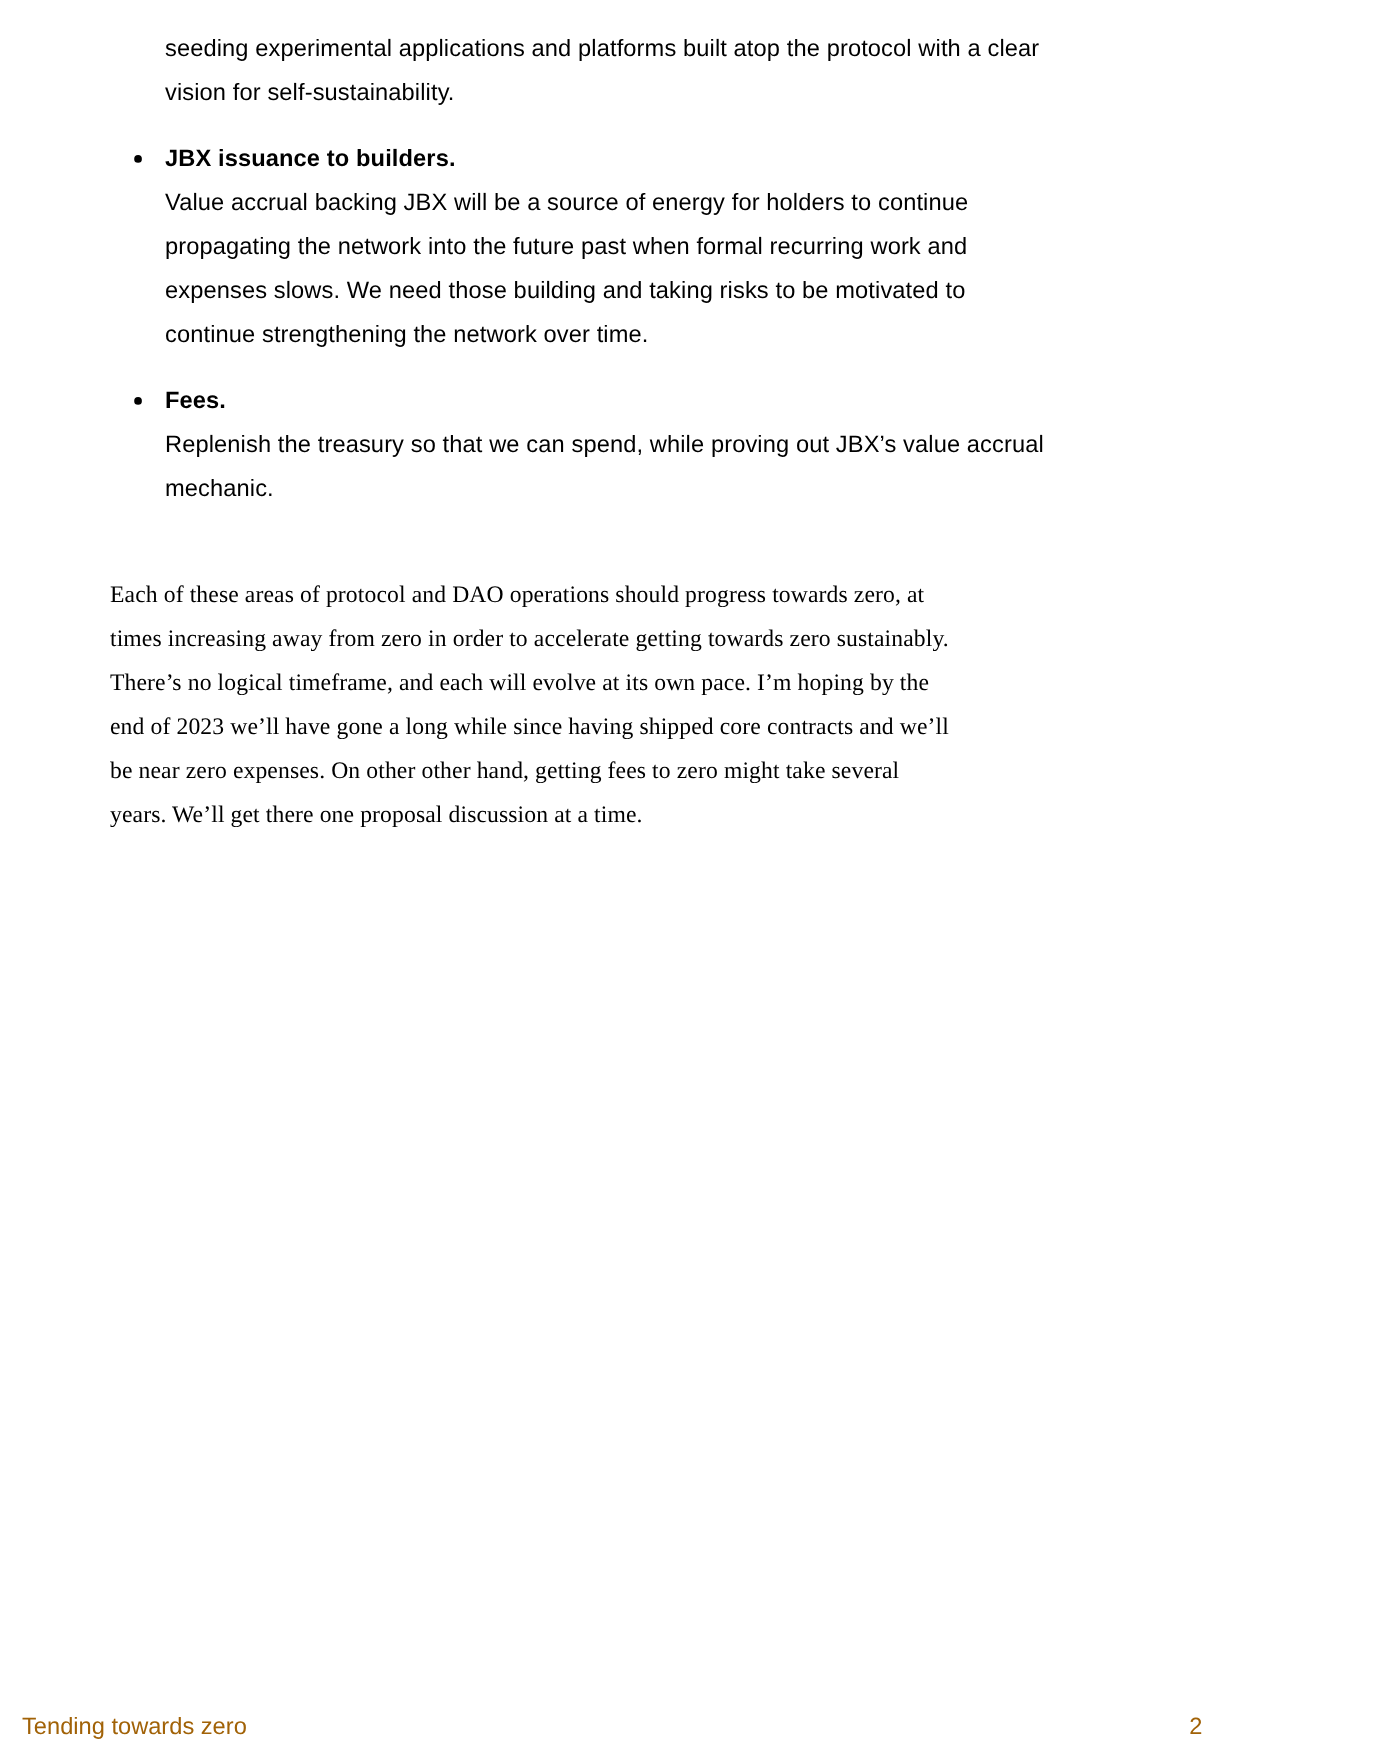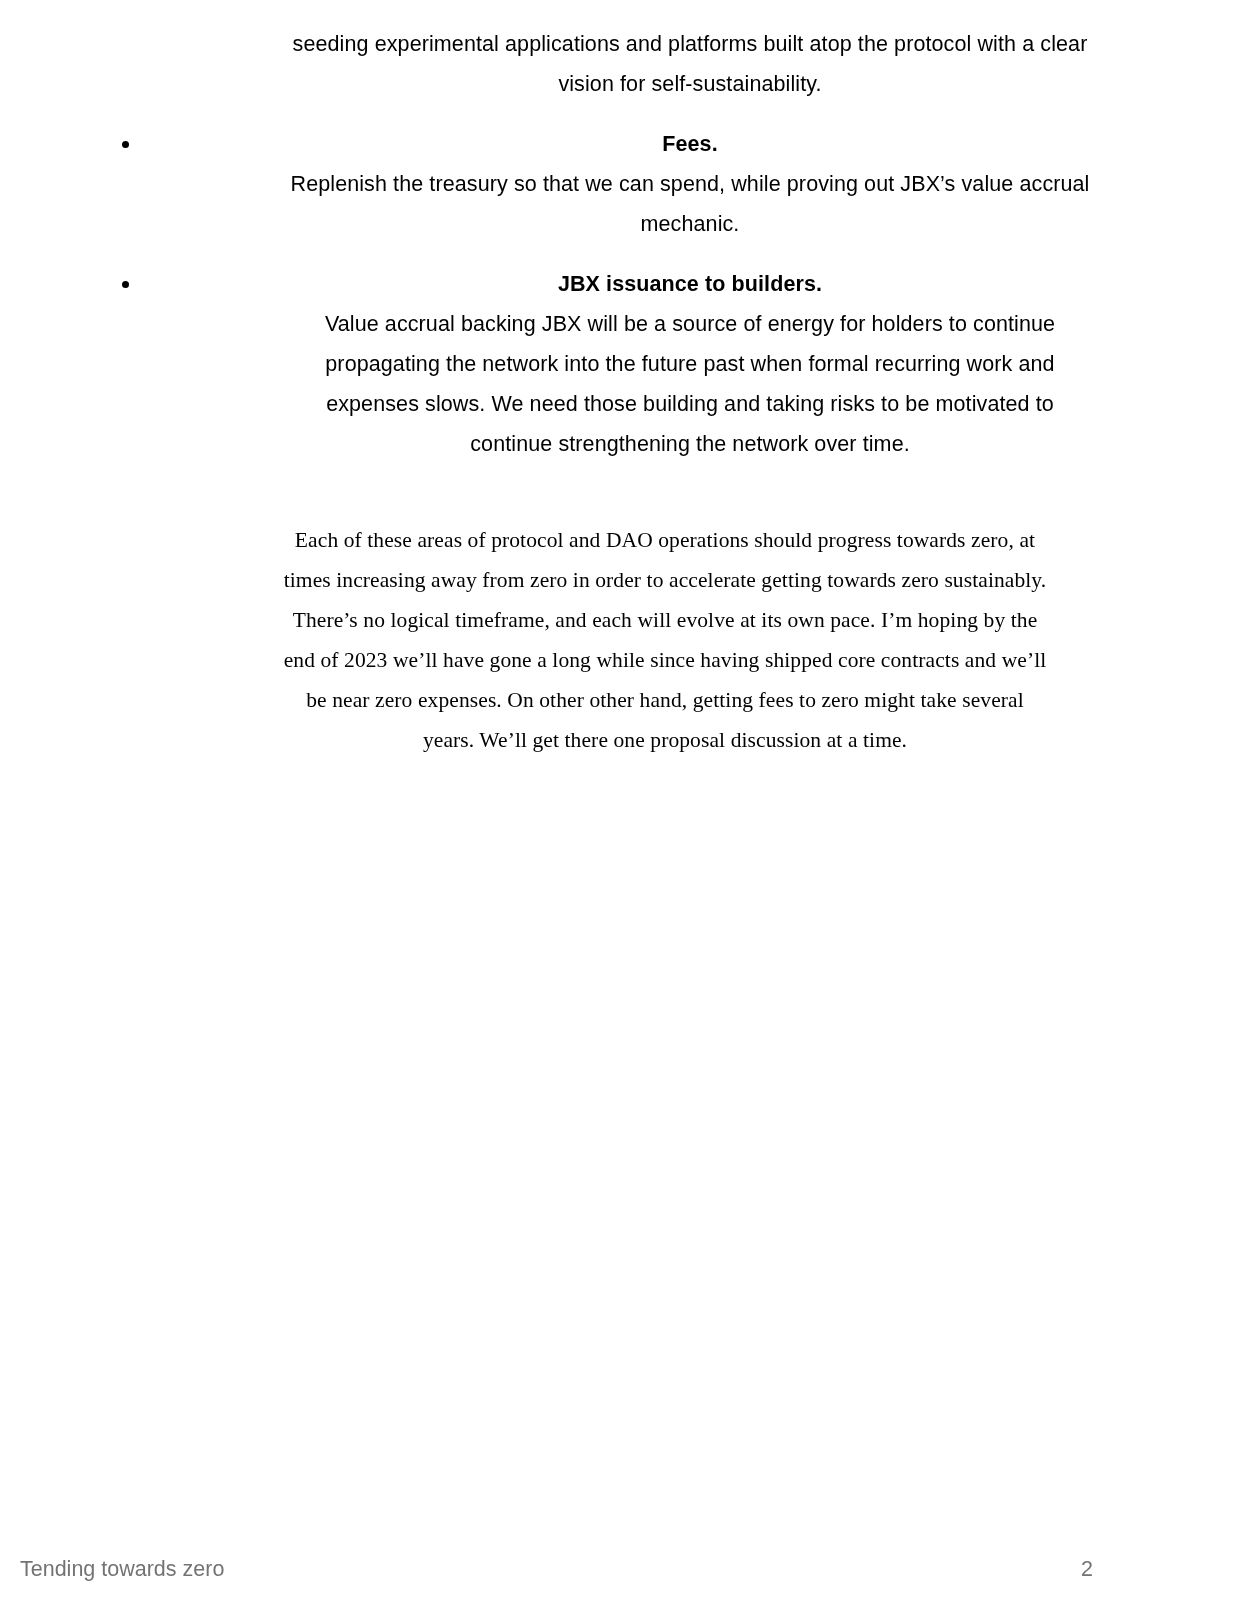--- a/index.html
+++ b/index.html
@@ -8,21 +8,20 @@
     background: #ffffff;
   }
   .page {
     position: relative;
     width: 1107px;
     height: 1598px;
     background: #ffffff;
     overflow: hidden;
     font-family: "Liberation Sans", "DejaVu Sans", sans-serif;
     color: #000000;
-    text-align: center;
   }
   .content {
     position: absolute;
     left: 100px;
     top: 24px;
     width: 1130px;
   }
   .body-text, .item-title {
     font-size: 21.5px;
     line-height: 40px;
@@ -61,55 +60,55 @@
   .footer {
     position: absolute;
     left: 20px;
     right: 14px;
     bottom: 16px;
     display: flex;
     justify-content: space-between;
     align-items: baseline;
     font-size: 21.5px;
     line-height: normal;
-    color: #737373;
+    color: #a16207;
   }
 </style>
 </head>
 <body>
 
 <div class="page">
   <div class="content">
 
     <div class="list-continuation">
       <div class="body-text">seeding experimental applications and platforms built atop the protocol with a clear
 vision for self-sustainability.</div>
     </div>
 
     <div class="list-item">
       <span class="marker">
           <span class="dot"></span>
         </span>
       <div class="item-text">
-        <div class="item-title">Fees.</div>
-        <div class="body-text">Replenish the treasury so that we can spend, while proving out JBX’s value accrual
-mechanic.</div>
+        <div class="item-title">JBX issuance to builders.</div>
+        <div class="body-text">Value accrual backing JBX will be a source of energy for holders to continue
+propagating the network into the future past when formal recurring work and
+expenses slows. We need those building and taking risks to be motivated to
+continue strengthening the network over time.</div>
       </div>
     </div>
 
     <div class="list-item">
       <span class="marker">
           <span class="dot"></span>
         </span>
       <div class="item-text">
-        <div class="item-title">JBX issuance to builders.</div>
-        <div class="body-text">Value accrual backing JBX will be a source of energy for holders to continue
-propagating the network into the future past when formal recurring work and
-expenses slows. We need those building and taking risks to be motivated to
-continue strengthening the network over time.</div>
+        <div class="item-title">Fees.</div>
+        <div class="body-text">Replenish the treasury so that we can spend, while proving out JBX’s value accrual
+mechanic.</div>
       </div>
     </div>
 
     <p class="paragraph body-text">Each of these areas of protocol and DAO operations should progress towards zero, at
 times increasing away from zero in order to accelerate getting towards zero sustainably.
 There’s no logical timeframe, and each will evolve at its own pace. I’m hoping by the
 end of 2023 we’ll have gone a long while since having shipped core contracts and we’ll
 be near zero expenses. On other other hand, getting fees to zero might take several
 years. We’ll get there one proposal discussion at a time.</p>
   </div>

